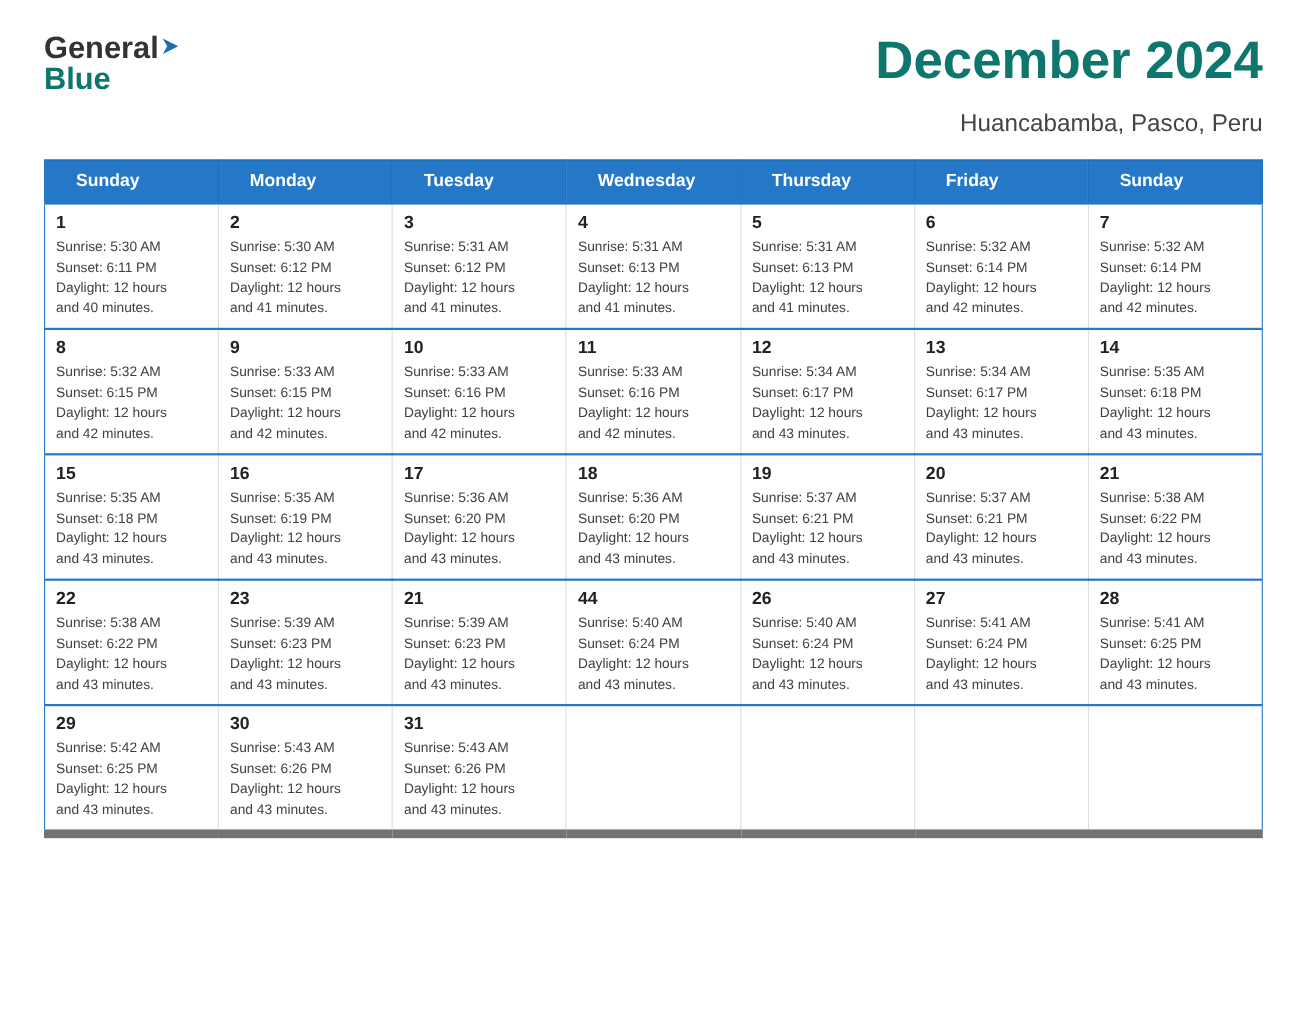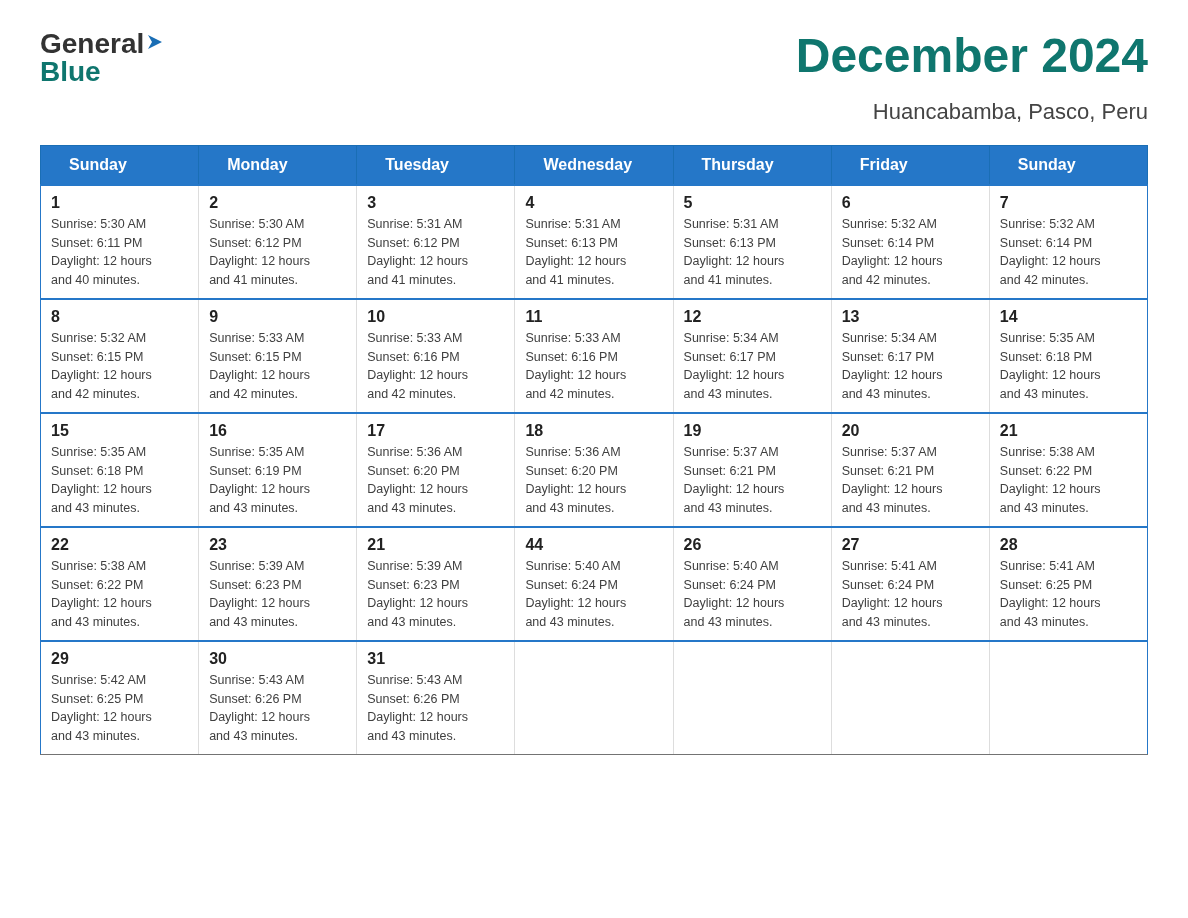--- a/index.html
+++ b/index.html
@@ -92,21 +92,21 @@
       color: #222;
       display: block;
       margin-bottom: 3px;
     }
     .day-info {
       font-size: 12.5px;
       color: #404040;
       line-height: 1.5;
     }
     tbody tr:last-child td {
-      border-bottom: 1px solid #737373;
+      border-bottom: 8px solid #737373;
     }
     .empty-cell {
       background: #fff;
     }
     .logo-svg {
       margin-top: -4px;
     }
   </style>
 </head>
 <body>

